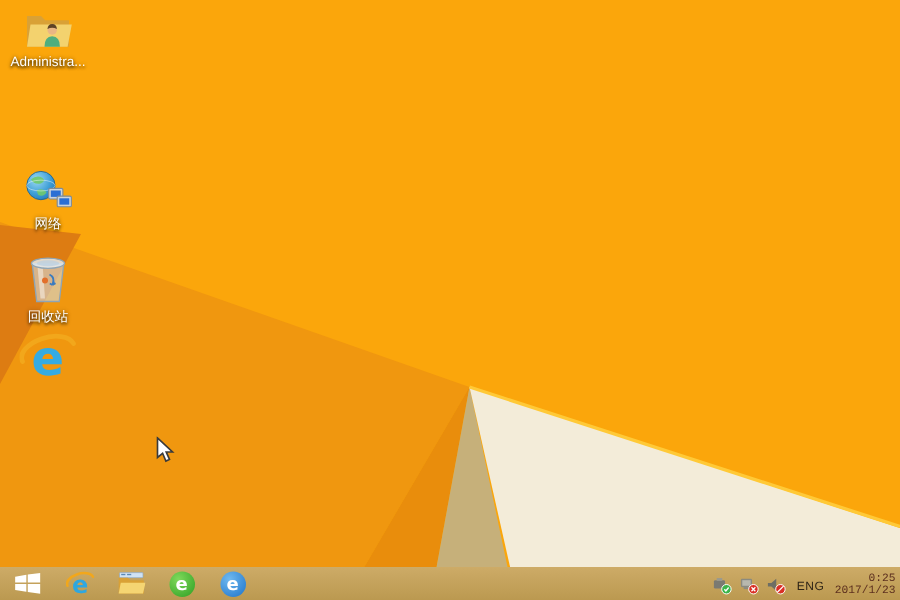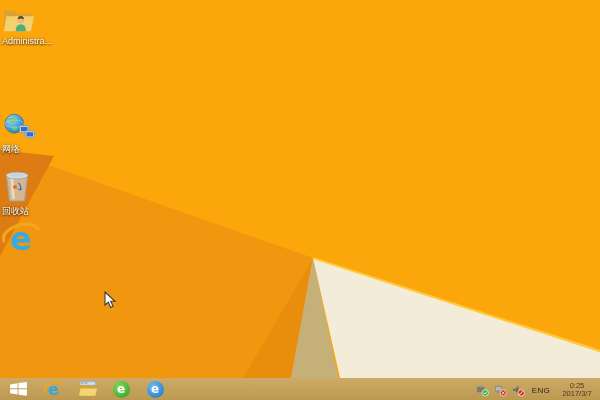--- a/index.html
+++ b/index.html
@@ -2,39 +2,39 @@
 <html><head>
 <meta charset="utf-8">
 <style>
   * { margin:0; padding:0; box-sizing:border-box; }
   html,body { width:600px; height:400px; overflow:hidden; }
   body { font-family:"Liberation Sans", sans-serif; }
   #screen { position:relative; width:600px; height:400px; overflow:hidden; background:#FBA60B; }
   #wallpaper { position:absolute; left:0; top:0; }
 
   
-  .icon-cell { position:absolute; left:2px; width:60px; display:flex; flex-direction:column; align-items:flex-start; cursor:default; }
+  .icon-cell { position:absolute; left:2px; width:60px; display:flex; flex-direction:column; align-items:center; cursor:default; }
   .icon-glyph { height:30px; display:flex; align-items:flex-end; justify-content:center; }
   .icon-label { margin-top:2px; max-width:58px; font-size:9px; line-height:10px; color:#fff; text-align:center;
                 text-shadow:0 1px 2px rgba(0,0,0,.75), 0 0 3px rgba(0,0,0,.45); word-break:break-word; }
 
   
   #taskbar { position:absolute; left:0; bottom:0; width:600px; height:22px;
              background:linear-gradient(#CDAB67, #BB9950); display:flex; align-items:center; }
   .tb-btn { width:34px; height:22px; display:flex; align-items:center; justify-content:center; }
 
   
   .orb { border-radius:50%; display:flex; align-items:center; justify-content:center;
          color:#fff; font-weight:bold; font-family:"DejaVu Sans", sans-serif; }
 
   
   #tray { position:absolute; right:3px; bottom:0; height:20px; display:flex; align-items:center; gap:5px; }
   .tray-ico { width:13px; height:13px; }
   #lang-indicator { font-size:8px; color:#2e2417; letter-spacing:.3px; padding:0 2px; }
-  #clock { font-size:7.5px; line-height:8.5px; color:#5d301f; text-align:center; min-width:40px; }
+  #clock { font-size:7.5px; line-height:8.5px; color:#5d301f; text-align:right; min-width:40px;font-family:Liberation Mono, monospace; }
 
   
   #cursor { position:absolute; left:104px; top:291px; }
 </style>
 </head>
 <body>
 
 <div id="screen">
 
   <svg id="wallpaper" width="600" height="400" viewBox="0 0 600 400">
@@ -161,18 +161,18 @@
         <path d="M8.6 8.1 l2.8 2.8 M11.4 8.1 l-2.8 2.8" stroke="#fff" stroke-width="0.9"></path>
       </svg>
       <svg class="tray-ico" viewBox="0 0 14 14">
         <polygon points="1,5 3.5,5 7,2 7,10.5 3.5,7.5 1,7.5" fill="#6E6E64"></polygon>
         <circle cx="10" cy="9.5" r="3.4" fill="#D93025" stroke="#fff" stroke-width="0.7"></circle>
         <path d="M7.8 11.7 l4.4 -4.4" stroke="#fff" stroke-width="0.9"></path>
       </svg>
       <div id="lang-indicator">ENG</div>
       <div id="clock">
         <div>0:25</div>
-        <div>2017/3/7</div>
+        <div>2017/1/23</div>
       </div>
     </div>
   </div>
 
 </div>
 
 </body></html>

